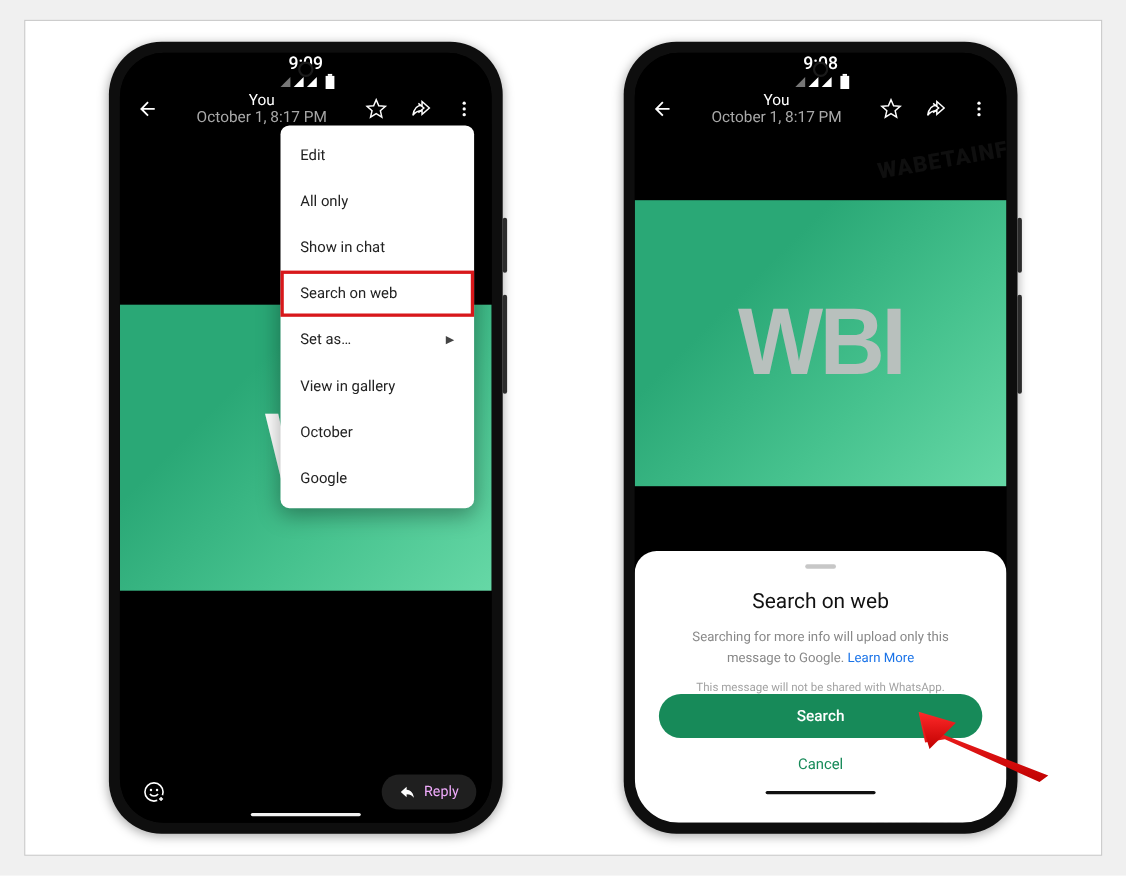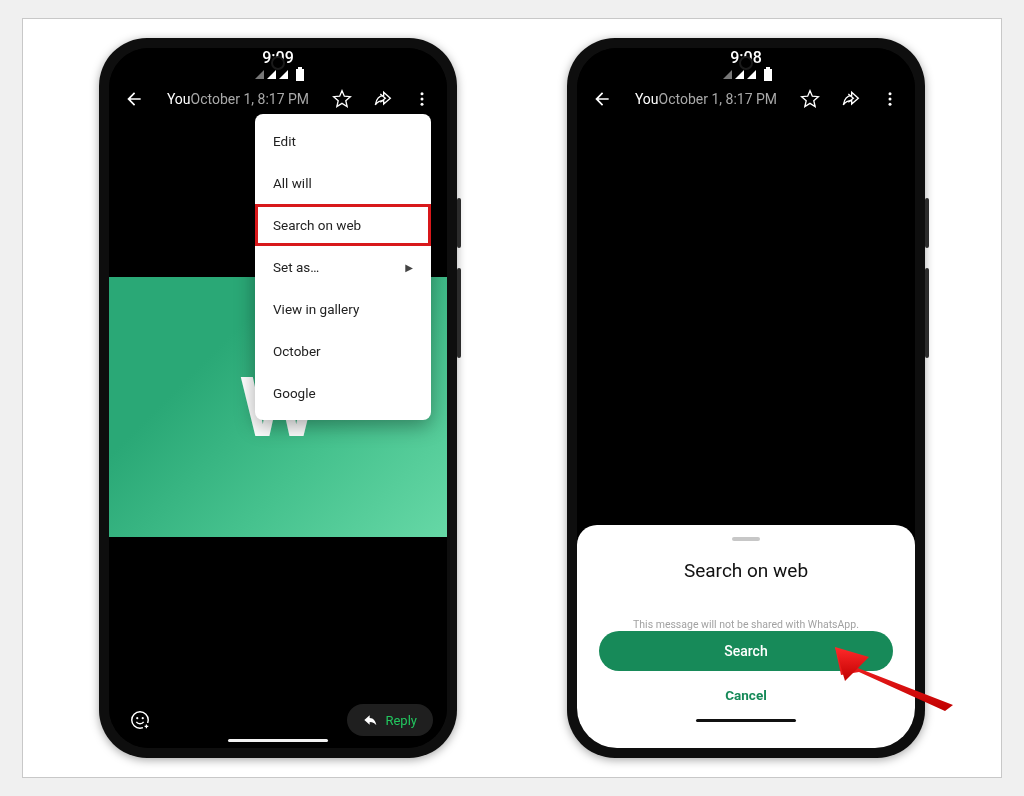--- a/index.html
+++ b/index.html
@@ -15,49 +15,49 @@
   .screen { position: absolute; inset: 0; background: #000; display: flex; flex-direction: column; }
 
   .status-bar { height: 28px; display: flex; justify-content: space-between; align-items: center; padding: 0 18px; color: #fff; font-size: 16px; font-weight: 500; position: relative; flex-direction: column; }
   .status-camera { position: absolute; left: 50%; top: 8px; transform: translateX(-50%); width: 14px; height: 14px; background: #000; border: 2px solid #1a1a1a; border-radius: 50%; }
   .status-icons { display: flex; gap: 3px; align-items: center; }
   .sig-svg { width: 40px; height: 12px; }
   .batt-svg { width: 10px; height: 14px; }
 
   .app-bar { height: 46px; display: flex; align-items: center; padding: 0 8px; color: #fff; gap: 6px; }
   .icon-btn { width: 34px; height: 34px; display: flex; align-items: center; justify-content: center; cursor: pointer; color: #fff; border-radius: 50%; }
-  .ab-title { flex: 1; display: flex; flex-direction: row; justify-content: center; align-items: center; }
+  .ab-title { flex: 1; display: flex; flex-direction: column; justify-content: center; align-items: center; }
   .ab-name { font-size: 14px; color: #fff; }
   .ab-date { font-size: 14px; color: #a9a9a9; }
 
   .image-area { flex: 1; display: flex; align-items: center; justify-content: center; position: relative; }
   .wbi-img { width: 340px; height: 260px; background: linear-gradient(135deg, #2aa876 0%, #2aa876 30%, #46c28e 65%, #66d8a6 100%); display: flex; align-items: center; justify-content: center; }
   .wbi-text { font-size: 82px; font-weight: 900; letter-spacing: -3px; color: #fff; font-family: Arial, sans-serif; transform: scaleY(1.05); }
   .wbi-text.grey { color: #b8c0bd; }
   .watermark { font-size: 20px; font-weight: 900; color: rgba(120,120,120,0.12); position: absolute; transform: rotate(-10deg); letter-spacing: 1px; pointer-events:none;}
   .wm1 { left: 220px; top: 10px;}
   .wm2 { right: 10px; bottom: -10px;}
 
   .bottom-bar { height: 56px; display: flex; align-items: center; justify-content: space-between; padding: 0 14px; }
-  .reply-btn { display: flex; align-items: center; gap: 6px; background: #1f1f1f; color: #22c55e; font-size: 13px; padding: 8px 16px; border-radius: 22px; cursor: pointer; }
+  .reply-btn { display: flex; align-items: center; gap: 6px; background: #1f1f1f; color: #f0abfc; font-size: 13px; padding: 8px 16px; border-radius: 22px; cursor: pointer; }
   .home-ind { position: absolute; bottom: 6px; left: 50%; transform: translateX(-50%); width: 100px; height: 3px; background: #fff; border-radius: 2px; opacity: 0.95; }
 
   .overflow-menu { position: absolute; top: 66px; right: 16px; width: 176px; background: #fff; border-radius: 8px; box-shadow: 0 6px 20px rgba(0,0,0,0.35); padding: 6px 0; z-index: 5;}
   .menu-item { padding: 13px 18px; font-size: 13.5px; color: #222; cursor: pointer; display:flex; align-items:center; justify-content:space-between; position: relative;}
   .menu-item.highlighted { outline: 3px solid #d8181b; outline-offset: -3px; }
   .chev-small { font-size: 10px; color: #444; }
 
   .bottom-sheet { position: absolute; left: 0; right: 0; bottom: 0; background: #fff; border-radius: 20px 20px 0 0; padding: 12px 22px 26px; display:flex; flex-direction:column; align-items:center; z-index:5;}
   .sheet-handle { width: 28px; height: 4px; background: #c7c7c7; border-radius: 2px; margin-bottom: 18px;}
   .sheet-title { font-size: 19px; color: #111; margin-bottom: 12px;}
   .sheet-desc { font-size: 12px; color: #888; text-align:center; line-height:1.6; }
   .learn-more { color: #1a73e8; cursor:pointer;}
-  .sheet-fine { font-size: 10.5px; color: #a2a2a2; margin-top:24px; text-align:center;}
+  .sheet-fine { font-size: 10.5px; color: #a2a2a2; margin-top:10px; text-align:center;}
   .search-btn { width: 100%; background: #178a59; color:#fff; font-size:14px; padding:12px 0; border-radius: 24px; text-align:center; cursor:pointer; font-weight:500;}
-  .cancel-btn { color:#178a59; font-size:13.5px; font-weight:700; margin-top:16px; cursor:pointer;}
+  .cancel-btn { color:#178a59; font-size:13.5px; font-weight:400; margin-top:16px; cursor:pointer;}
   .sheet-home-ind { width: 100px; height: 3px; background: #111; border-radius: 2px; margin-top:16px;}
 
   .arrow-ptr { position: absolute; z-index: 20; pointer-events: none; }
 </style>
 </head>
 <body>
 
 <div class="canvas">
 
   <div class="phone-frame">
@@ -136,21 +136,24 @@
           </div>
         </div>
 
         <div class="home-ind"></div>
 
         <div class="overflow-menu">
             <div class="menu-item">
               <span>Edit</span>
             </div>
             <div class="menu-item">
-              <span>All will</span>
+              <span>All only</span>
+            </div>
+            <div class="menu-item">
+              <span>Show in chat</span>
             </div>
             <div class="menu-item highlighted">
               <span>Search on web</span>
             </div>
             <div class="menu-item">
               <span>Set as…</span>
               <span class="chev-small">▶</span>
             </div>
             <div class="menu-item">
               <span>View in gallery</span>
@@ -210,24 +213,36 @@
           </div>
           <div class="icon-btn">
             <svg width="18" height="18" viewBox="0 0 24 24">
                 <circle cx="12" cy="5" r="2" fill="#fff"></circle>
                 <circle cx="12" cy="12" r="2" fill="#fff"></circle>
                 <circle cx="12" cy="19" r="2" fill="#fff"></circle>
               </svg>
           </div>
         </div>
 
+        <div class="image-area" style="align-items:flex-start; padding-top:60px;">
+          <div class="wbi-img">
+            <span class="wbi-text grey">WBI</span>
+          </div>
+          <span class="watermark wm1">WABETAINFO</span>
+          <span class="watermark wm2">WABETAINFO</span>
+        </div>
 
         <div class="bottom-sheet">
           <div class="sheet-handle"></div>
           <div class="sheet-title">Search on web</div>
+          <div class="sheet-desc">
+            <span>Searching for more info will upload only this</span><br>
+            <span>message to Google.</span>
+            <span class="learn-more">Learn More</span>
+          </div>
           <div class="sheet-fine">This message will not be shared with WhatsApp.</div>
           <div class="search-btn">Search</div>
           <div class="cancel-btn">Cancel</div>
           <div class="sheet-home-ind"></div>
         </div>
       </div>
     </div>
   </div>
 
   <svg class="arrow-ptr" style="left:812px; top:628px;" width="120" height="70" viewBox="0 0 120 70">

